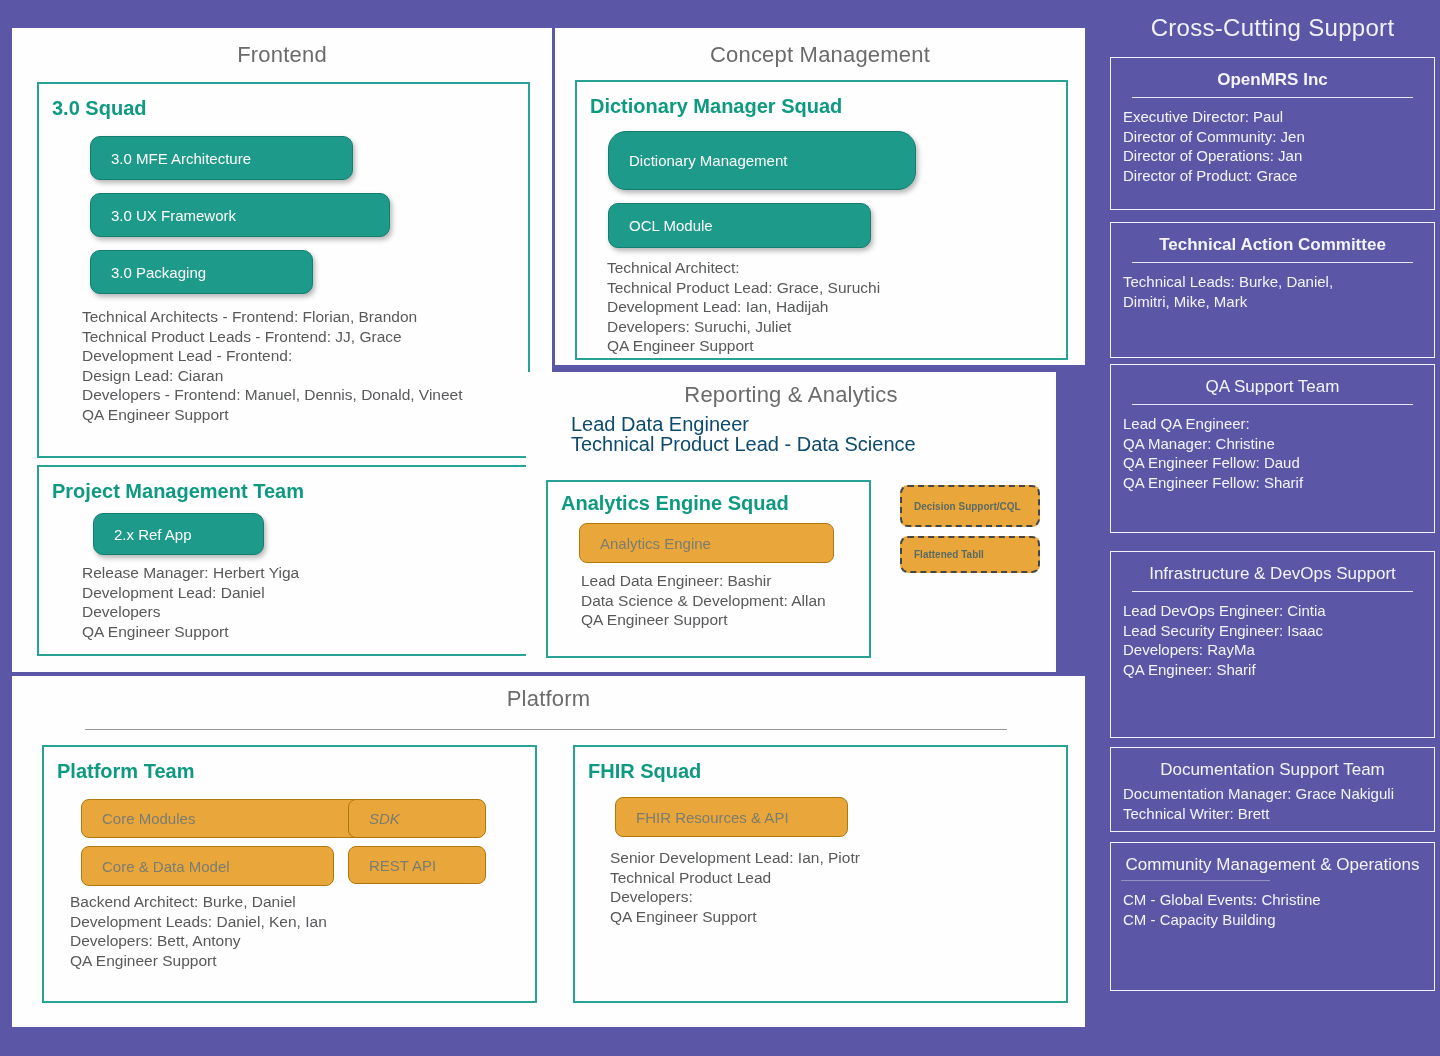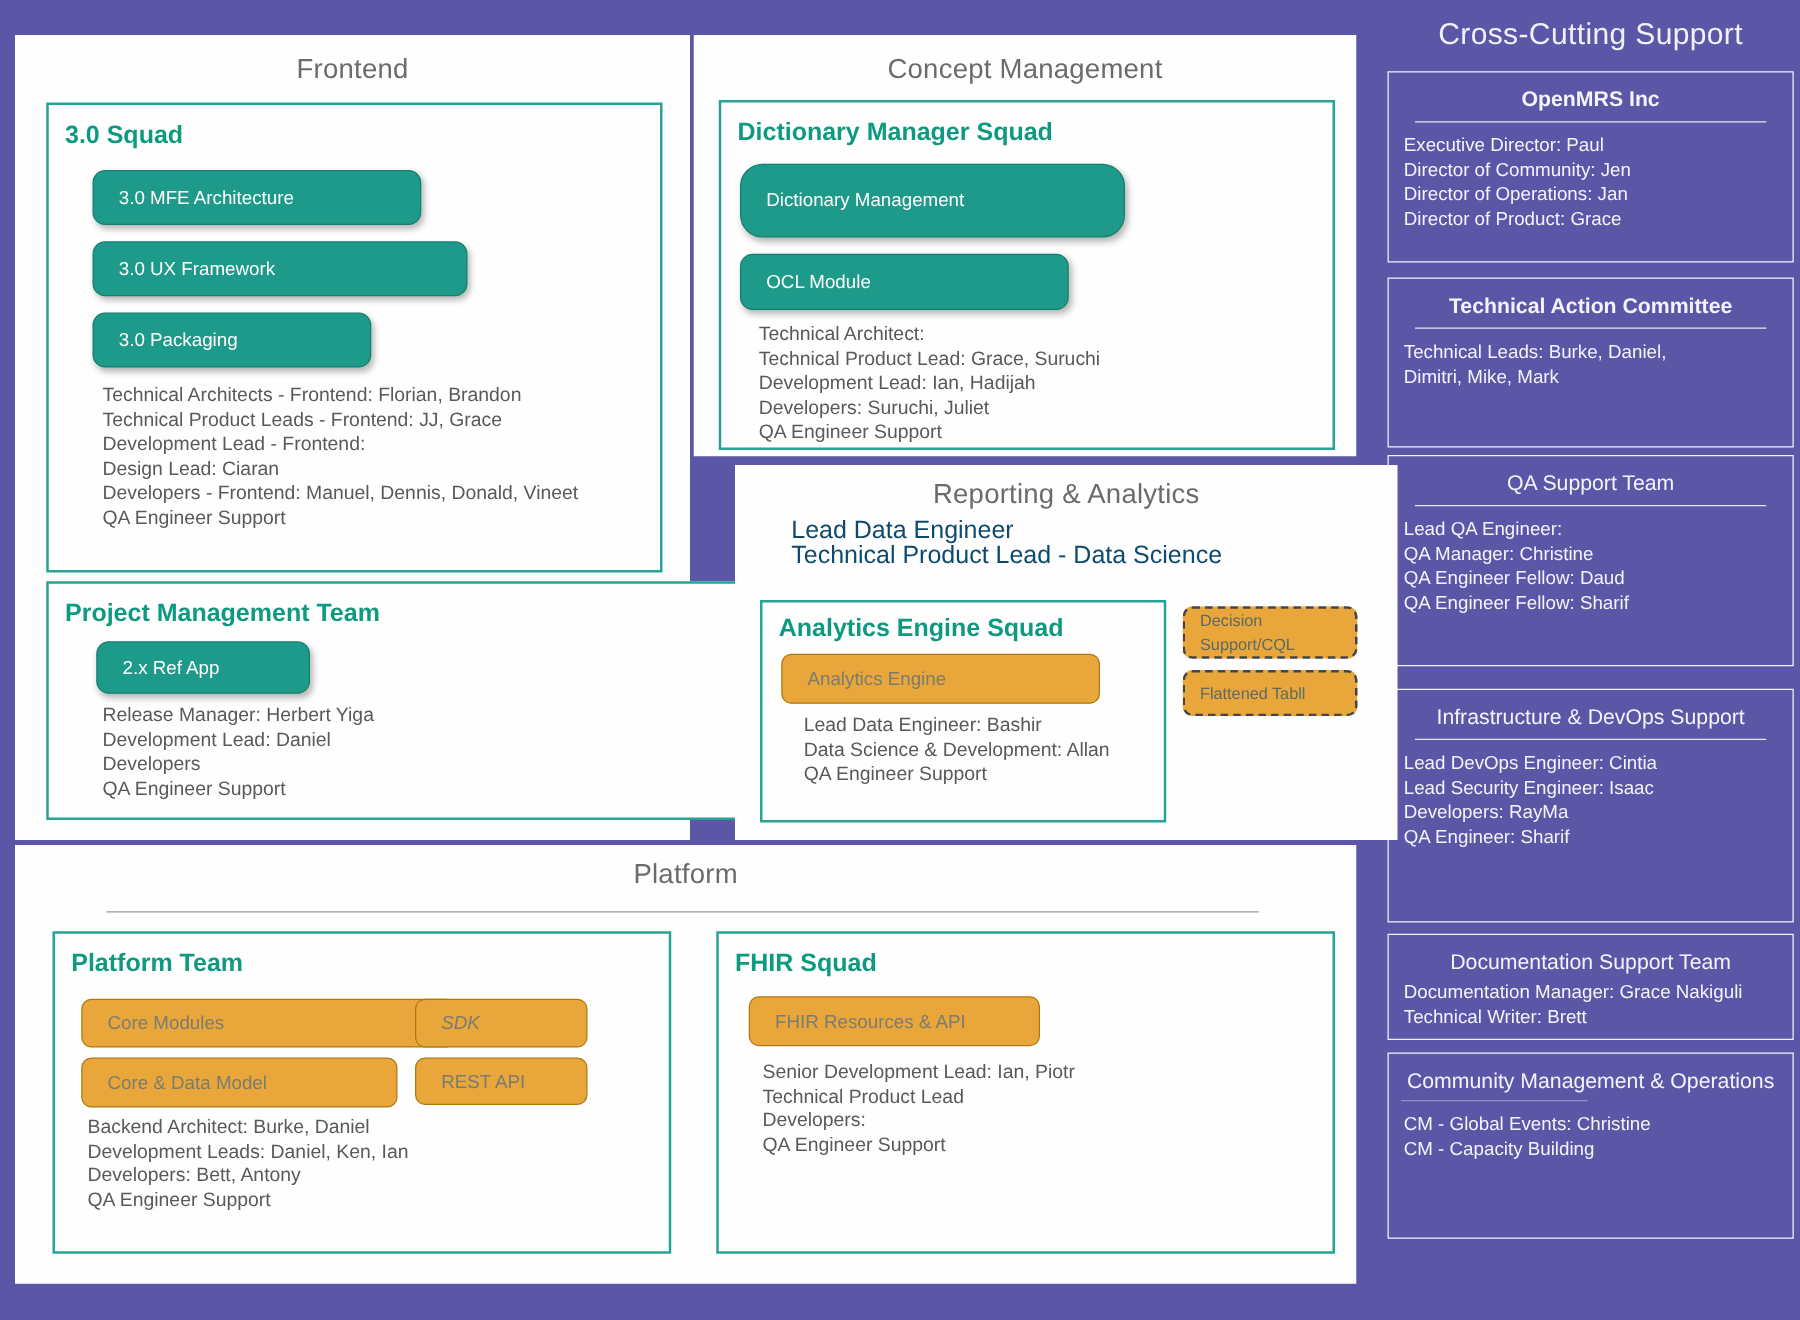--- a/index.html
+++ b/index.html
@@ -15,32 +15,32 @@
     margin:0;padding-top:14px;letter-spacing:.2px;
   }
   .squadbox{position:absolute;border:2px solid #28a295;background:#fffefe;box-sizing:border-box;}
   .squad-title{
     color:#0e9a80;font-weight:700;font-size:20px;margin:13px 0 0 13px;
   }
   .chips{display:flex;flex-direction:column;gap:13px;}
   .chips-grid{display:grid;grid-template-columns:253px 138px;gap:8px 14px;}
   .chip{
     box-sizing:border-box;border-radius:10px;font-size:15px;
-    display:flex;align-items:center;padding-left:20px;
+    display:flex;align-items:center;padding-left:20px;margin-left:16px;
   }
   .chip.teal{
     background:#1e9a8a;border:1px solid #137f70;color:#fdfdfd;
     box-shadow:2px 3px 5px rgba(50,50,50,.35);
   }
   .chip.orange{
     background:#e9a73b;border:1.5px solid #b0770e;color:#7b7c70;border-radius:8px;
   }
   .chip.dashed{
     background:#e9a73b;border:2px dashed #454545;color:#5c6a64;border-radius:8px;
-    line-height:19px;padding-left:12px;font-size:13px;
+    line-height:19px;padding-left:12px;font-size:10px;font-weight:bold;
   }
   .roles{color:#58595b;font-size:15.5px;line-height:19.5px;}
   .roles div{white-space:nowrap;}
   .lead-lines{color:#0c4a6e;font-size:20px;line-height:20px;}
   .divider{position:absolute;border-top:1.5px solid #9a9a9a;}
   
   .side-title{
     position:absolute;left:1108px;top:14px;width:329px;text-align:center;
     color:#f2f0fa;font-size:24px;font-weight:400;margin:0;letter-spacing:.3px;
   }
@@ -105,21 +105,21 @@
     <div class="roles" style="margin:10px 0 0 30px;">
       <div>Technical Architect:</div>
       <div>Technical Product Lead: Grace, Suruchi</div>
       <div>Development Lead: Ian, Hadijah</div>
       <div>Developers: Suruchi, Juliet</div>
       <div>QA Engineer Support</div>
     </div>
   </div>
 </section>
 
-<section class="panel" style="left:588px;top:372px;width:530px;height:300px;">
+<section class="panel" style="left:526px;top:372px;width:530px;height:300px;">
   <h2 class="panel-title" style="padding-top:10px;">Reporting &amp; Analytics</h2>
   <div class="lead-lines" style="margin:6px 0 0 45px;">
     <div>Lead Data Engineer</div>
     <div>Technical Product Lead - Data Science</div>
   </div>
 
   <div class="squadbox" style="left:20px;top:108px;width:325px;height:178px;">
     <h3 class="squad-title" style="margin-top:10px;">Analytics Engine Squad</h3>
     <div class="chips" style="margin:8px 0 0 15px;">
       <div class="chip orange" style="width:255px;height:40px;">Analytics Engine</div>

